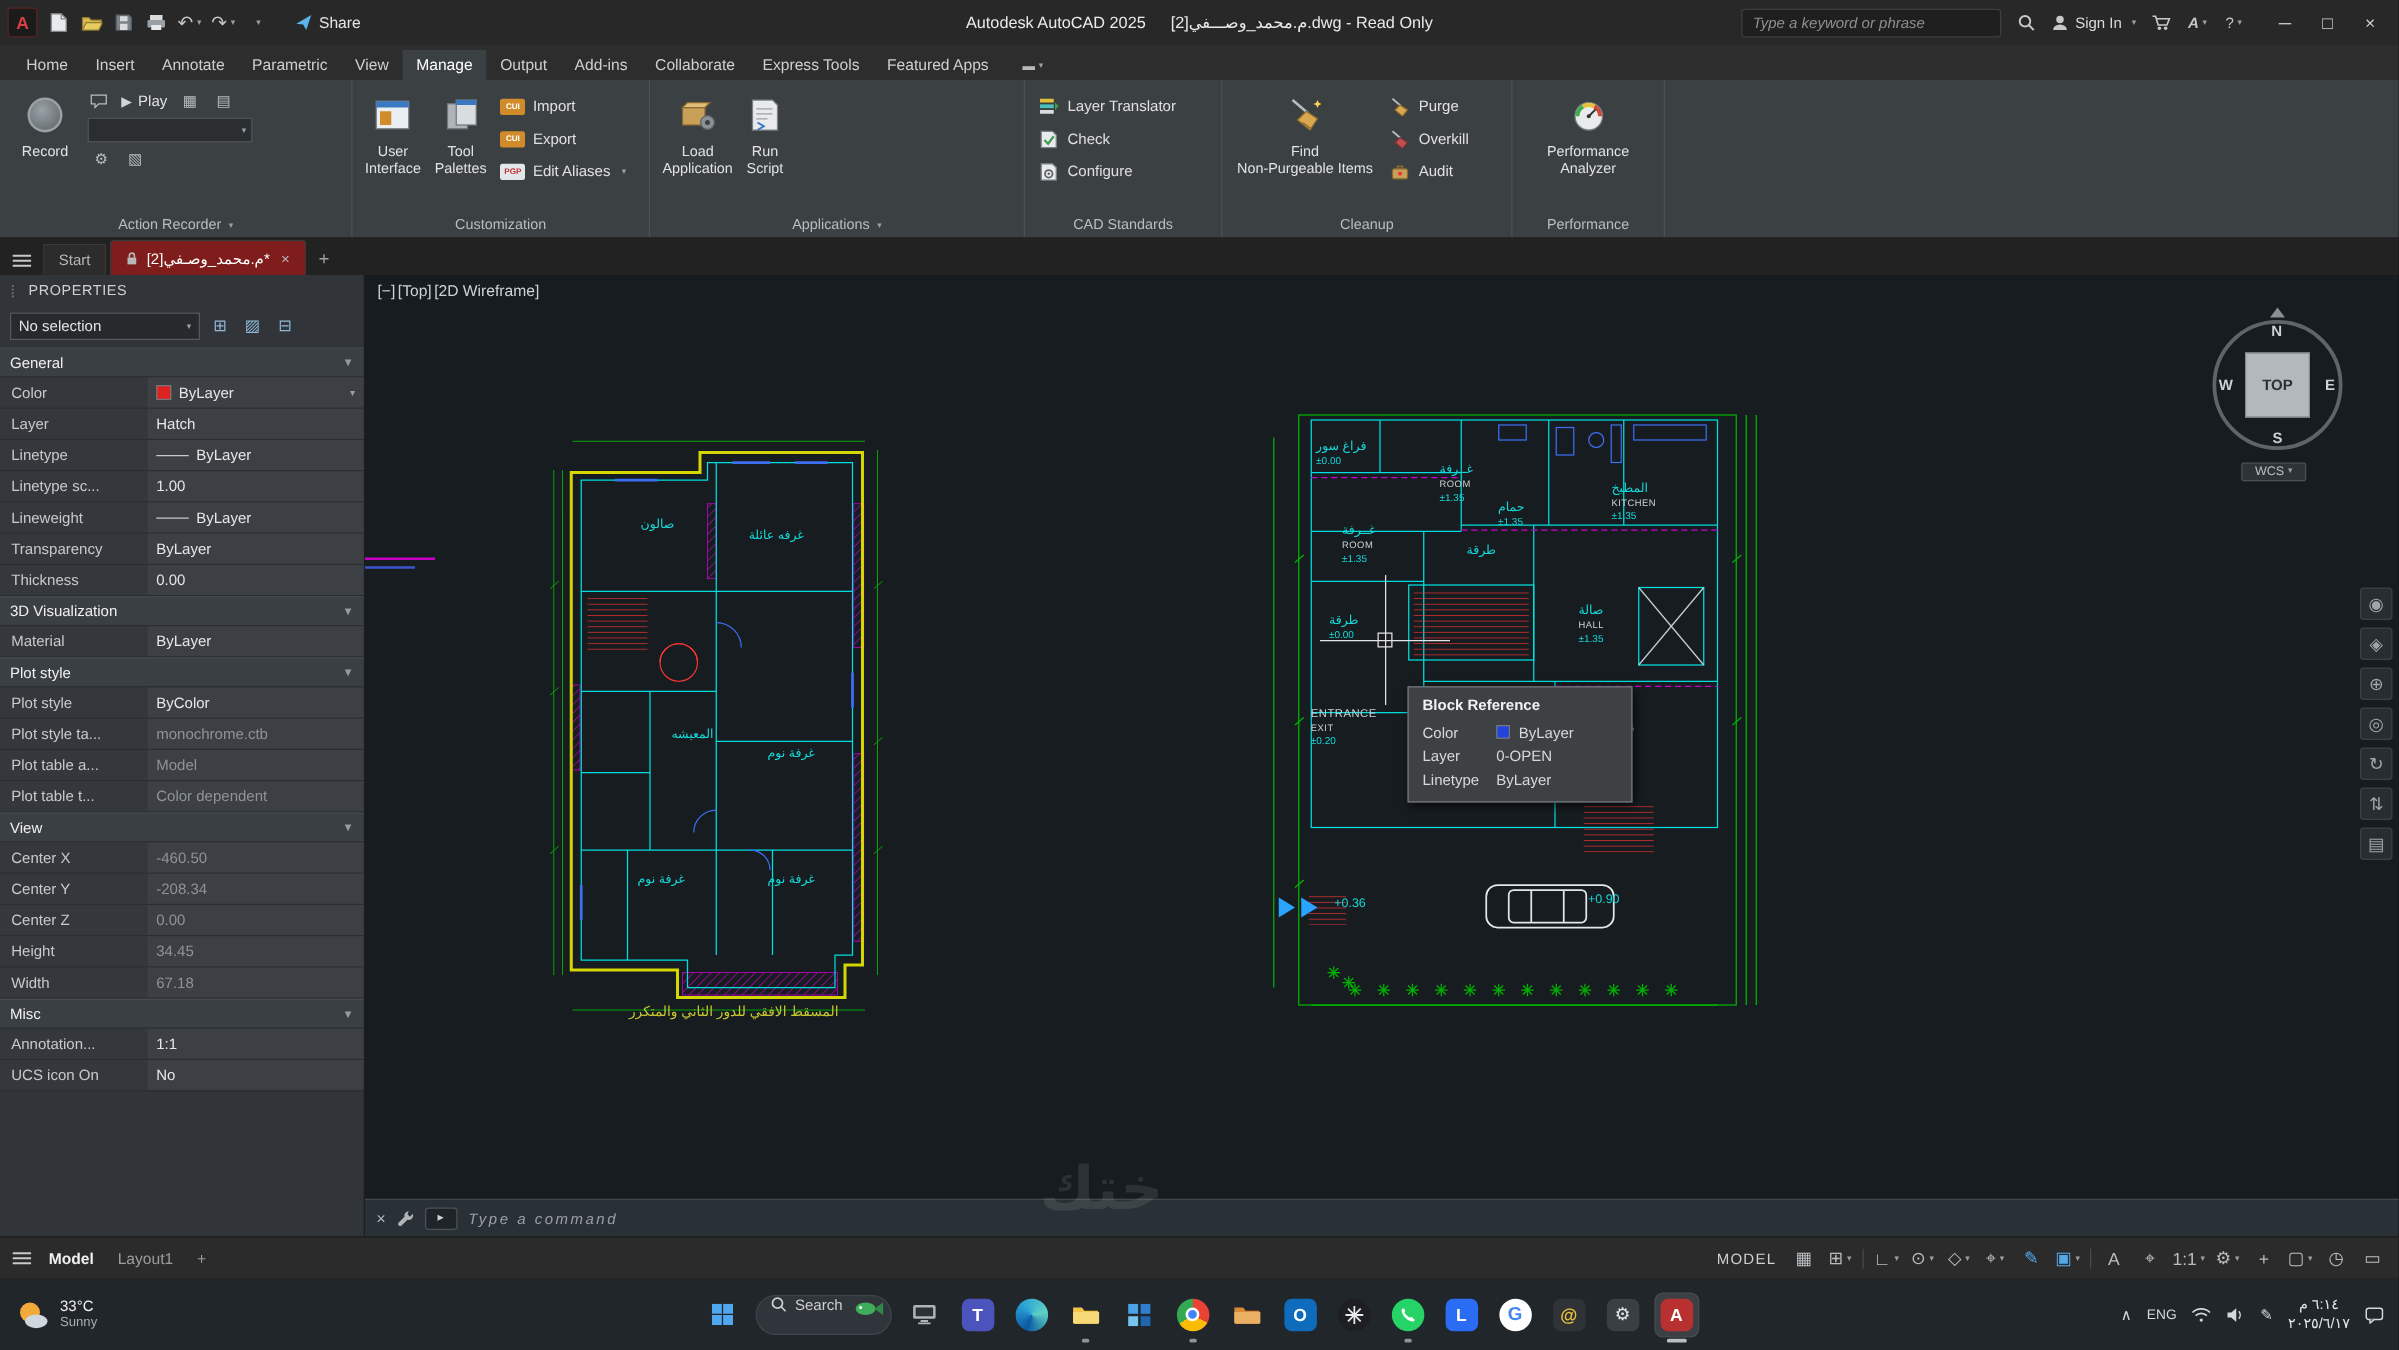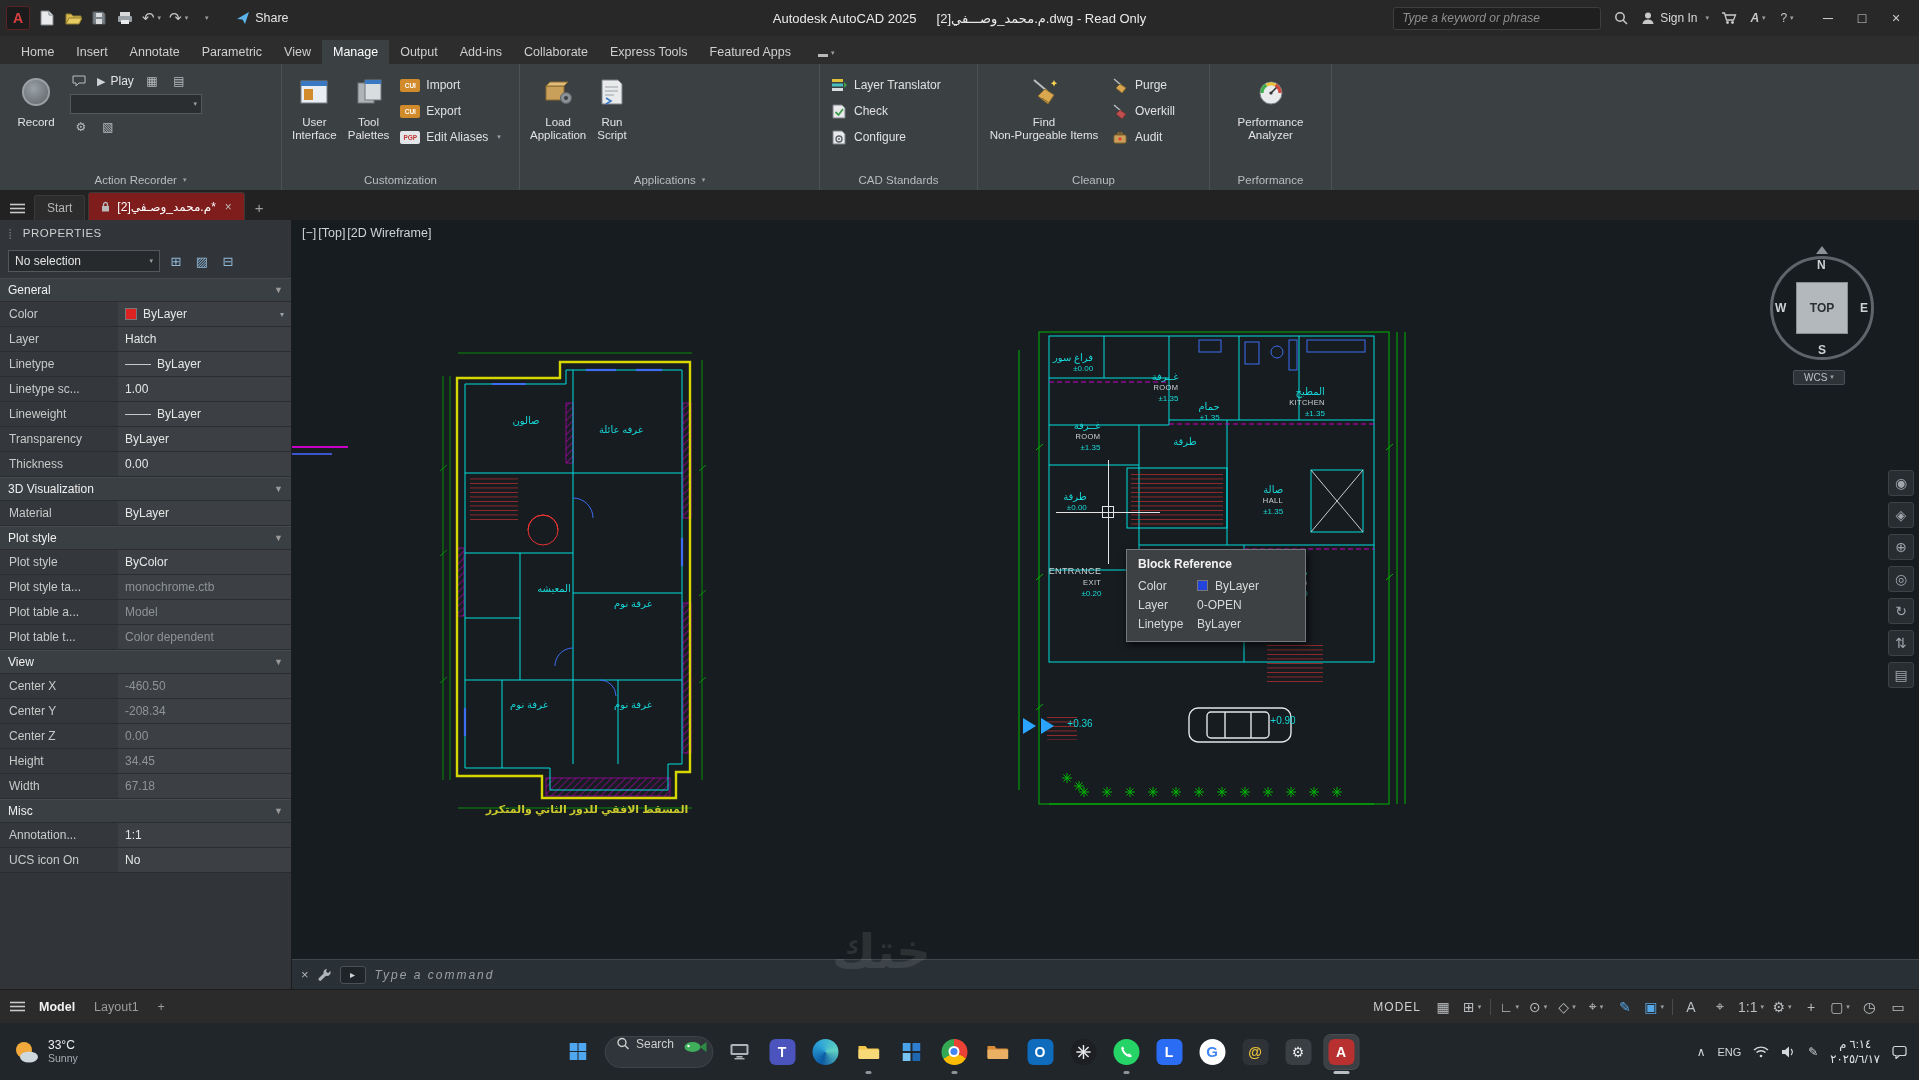--- a/index.html
+++ b/index.html
@@ -69,24 +69,24 @@
 .plab{flex:0 0 118px;display:flex;align-items:center;padding:0 9px;color:#c9c9c9;background:#34383c;overflow:hidden;white-space:nowrap}
 .pval{flex:1;display:flex;align-items:center;gap:6px;padding:0 7px;color:#e6e6e6;background:#3c4044;white-space:nowrap;overflow:hidden}
 .pval.dim{color:#8f9397}
 .swatch{width:12px;height:12px;border:1px solid #777;flex:0 0 auto}
 .lnsample{width:26px;border-top:1px solid #c8c8c8;flex:0 0 auto}
 .pcaret{margin-left:auto;color:#9aa0a5;font-size:8px}
 
 .canvas{flex:1;position:relative;background:#171c20;overflow:hidden}
 .vplabel{position:absolute;left:10px;top:6px;color:#ced3d6;font-size:12.5px;display:flex;gap:2px;z-index:12}
 .plan{position:absolute}
-.plabel-f{position:absolute;transform:translate(-50%,-50%);color:#17d8d8;font-size:10px;line-height:11px;text-align:right;white-space:nowrap;z-index:5}
+.plabel-f{position:absolute;transform:translate(-50%,-50%);color:#17d8d8;font-size:10px;line-height:11px;text-align:left;white-space:nowrap;z-index:5}
 .plabel-f .en{display:block;color:#ccd2d6;font-size:7.5px;letter-spacing:.4px}
 .plabel-f .lvl{display:block;color:#17d8d8;font-size:8px}
-.caption{position:absolute;transform:translateX(-50%);color:#c9c92e;font-size:11px;font-weight:bold;white-space:nowrap}
+.caption{position:absolute;transform:translateX(-50%);color:#c9c92e;font-size:11px;font-weight:normal;white-space:nowrap}
 .tooltip{position:absolute;left:834px;top:329px;width:180px;background:#3d4144;border:1px solid #75797d;box-shadow:2px 3px 8px #000a;z-index:40;font-size:12px;padding-bottom:8px}
 .tt-title{padding:7px 11px 5px;color:#f2f2f2;font-weight:bold}
 .tt-row{display:flex;align-items:center;gap:7px;padding:2.5px 11px;color:#d8d8d8}
 .tt-lab{flex:0 0 52px}
 .viewcube{position:absolute;right:26px;top:22px;width:142px;height:156px;z-index:10}
 .vc-ring{position:absolute;left:19px;top:14px;width:104px;height:104px;border:3px solid #7e858a;border-radius:50%;opacity:.7}
 .vc-top{position:absolute;left:45px;top:40px;width:52px;height:52px;background:#b2b8bb;color:#2b3034;display:flex;align-items:center;justify-content:center;font-size:12px;font-weight:bold;border:1px solid #878d91}
 .vc-l{position:absolute;color:#ccd1d4;font-size:12px;font-weight:bold}
 .vc-ptr{position:absolute;left:65px;top:4px;width:0;height:0;border-left:6px solid transparent;border-right:6px solid transparent;border-bottom:8px solid #8a9095}
 .vc-wcs{position:absolute;left:42px;top:128px;background:#343a3ecc;border:1px solid #4a5055;border-radius:2px;color:#b9c0c5;font-size:10px;padding:1px 10px}

